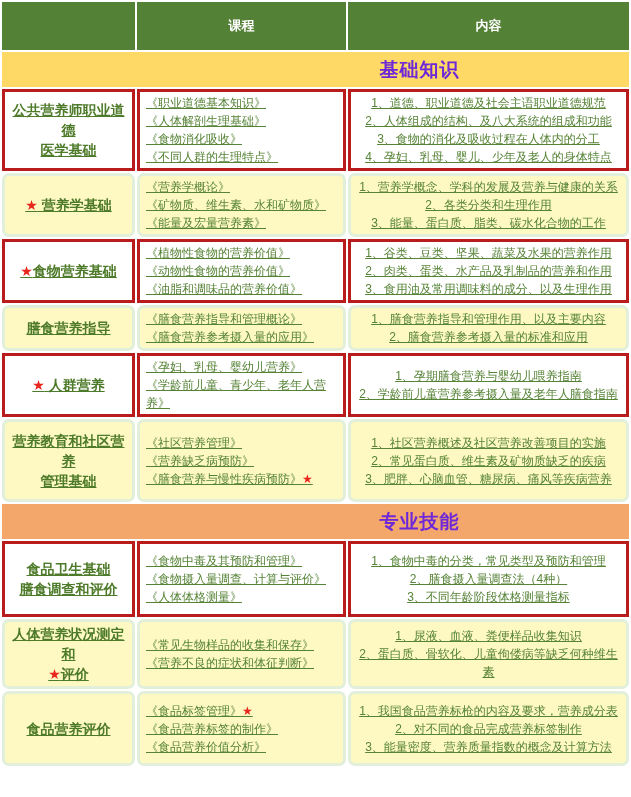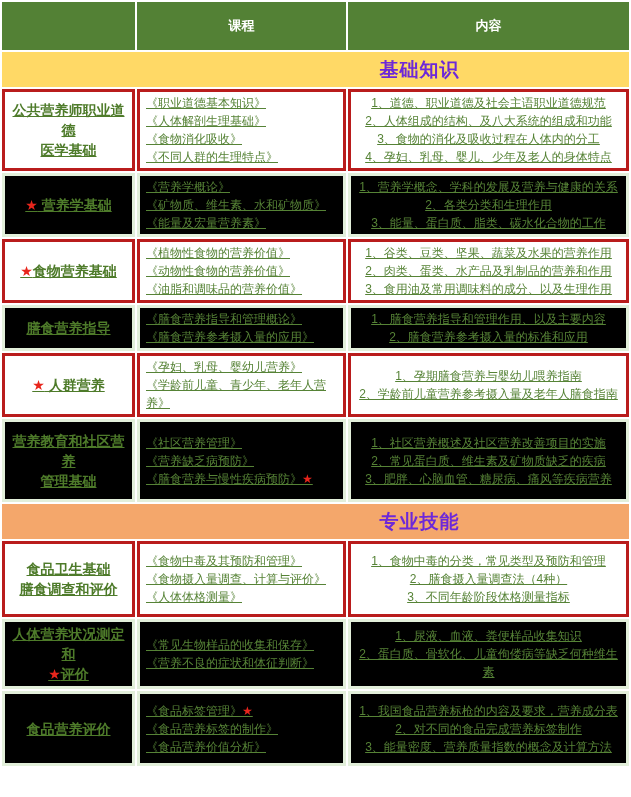--- a/index.html
+++ b/index.html
@@ -4,21 +4,21 @@
 <style>
   html,body{margin:0;padding:0;background:#ffffff;}
   body{font-family:"Liberation Sans","DejaVu Sans",sans-serif;}
   table.course-table{width:631px;border-collapse:separate;border-spacing:2px;table-layout:fixed;}
   th.hcell{background:#538135;color:#ffffff;font-size:13px;font-weight:bold;height:24px;padding:12px;text-align:center;}
   td.banner{font-size:19px;font-weight:bold;color:#6d28d9;text-align:center;padding:3px 0 3px 208px;letter-spacing:1px;}
   td.cell{border:3px solid #b91c1c;vertical-align:middle;font-size:12px;color:#568336;padding:2px 6px;line-height:18px;background:#ffffff;text-decoration:underline;}
   td.cat{font-weight:bold;font-size:14px;text-align:center;color:#4e7b2a;line-height:20px;padding:2px 2px;}
   td.courses{text-align:left;}
   td.content{text-align:center;margin-top:11px;}
-  tr.shade td.cell{background:#000000;border-color:#e2efda;}
+  tr.shade td.cell{background:#fef9c3;border-color:#e2efda;border-radius:7px;}
   .star{color:#e8251c;}
 </style>
 </head>
 <body>
 
 <table class="course-table">
   <colgroup>
     <col style="width:133px">
     <col style="width:209px">
     <col style="width:281px">

